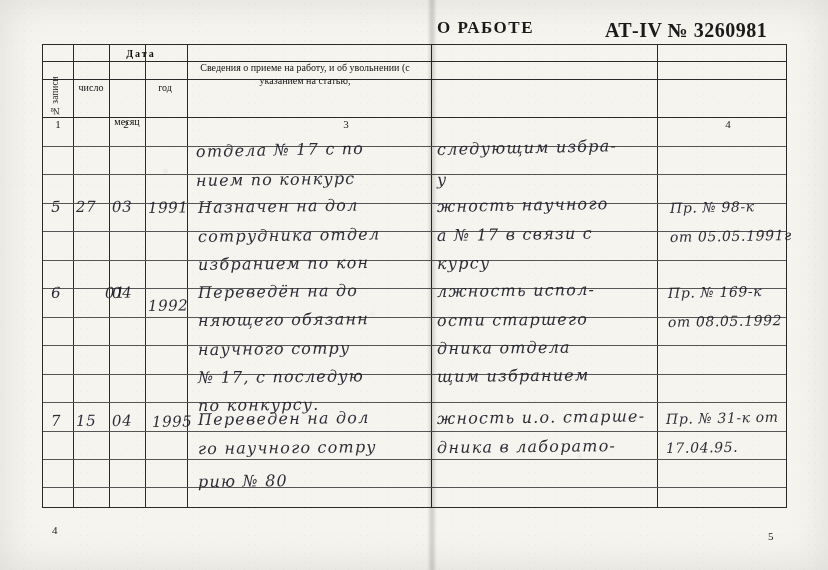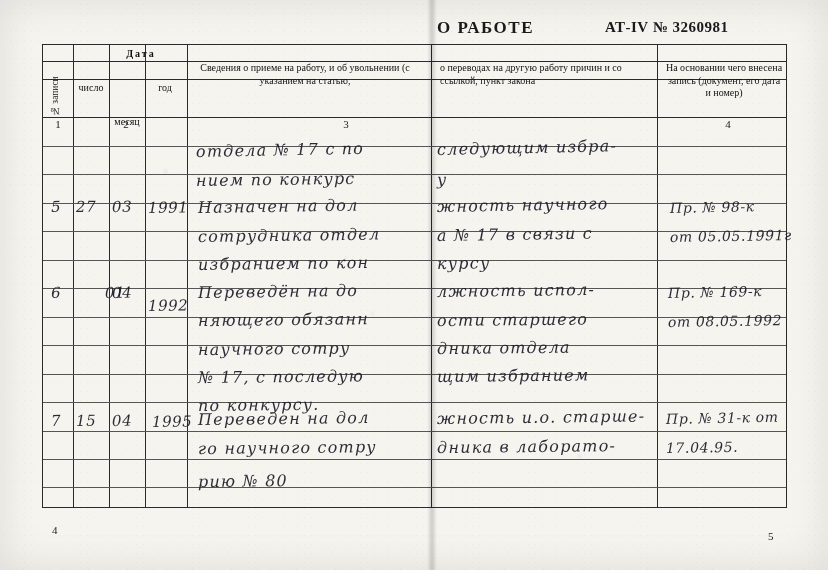--- a/index.html
+++ b/index.html
@@ -103,21 +103,21 @@
     top: 18px;
     font-size: 17px;
     font-weight: bold;
     letter-spacing: 1.5px;
     z-index: 7;
   }
   .serial {
     position: absolute;
     left: 605px;
     top: 19px;
-    font-size: 15px;
+    font-size: 20px;
     font-weight: bold;
     letter-spacing: 0.5px;
     z-index: 7;
   }
 
   
   .hdr {
     position: absolute;
     z-index: 7;
     text-align: center;
@@ -214,22 +214,20 @@
 
   <div class="vertlabel" style="left:50px; top:66px; height:60px;">№ записи</div>
 
   <div class="hdr" style="left:76px; top:48px; width:130px; font-weight:bold; letter-spacing:2px;">Дата</div>
 
   <div class="hdr" style="left:76px; top:82px; width:30px;">число</div>
   <div class="hdr" style="left:110px; top:82px; width:34px;margin-top:34px;">месяц</div>
   <div class="hdr" style="left:150px; top:82px; width:30px;">год</div>
 
   <div class="hdr" style="left:196px; top:62px; width:218px;">Сведения о приеме на работу, и об увольнении (с указанием на статью,</div>
-  <div class="hdr left-align" style="left:440px; top:62px; width:208px;">о переводах на другую работу причин и со ссылкой, пункт закона</div>
-  <div class="hdr" style="left:664px; top:62px; width:120px;">На основании чего внесена запись (документ, его дата и номер)</div>
 
   <div class="colnum" style="left:44px;  top:118px; width:28px;">1</div>
   <div class="colnum" style="left:110px; top:118px; width:32px;">2</div>
   <div class="colnum" style="left:330px; top:118px; width:32px;">3</div>
   <div class="colnum" style="left:712px; top:118px; width:32px;">4</div>
 
   <div class="pagenum" style="left:52px;  top:524px;">4</div>
   <div class="pagenum" style="left:768px; top:530px;">5</div>
 
   <div class="hw body" style="left:196px; top:142px; transform: rotate(-1.1deg);">отдела № 17 с по</div>

